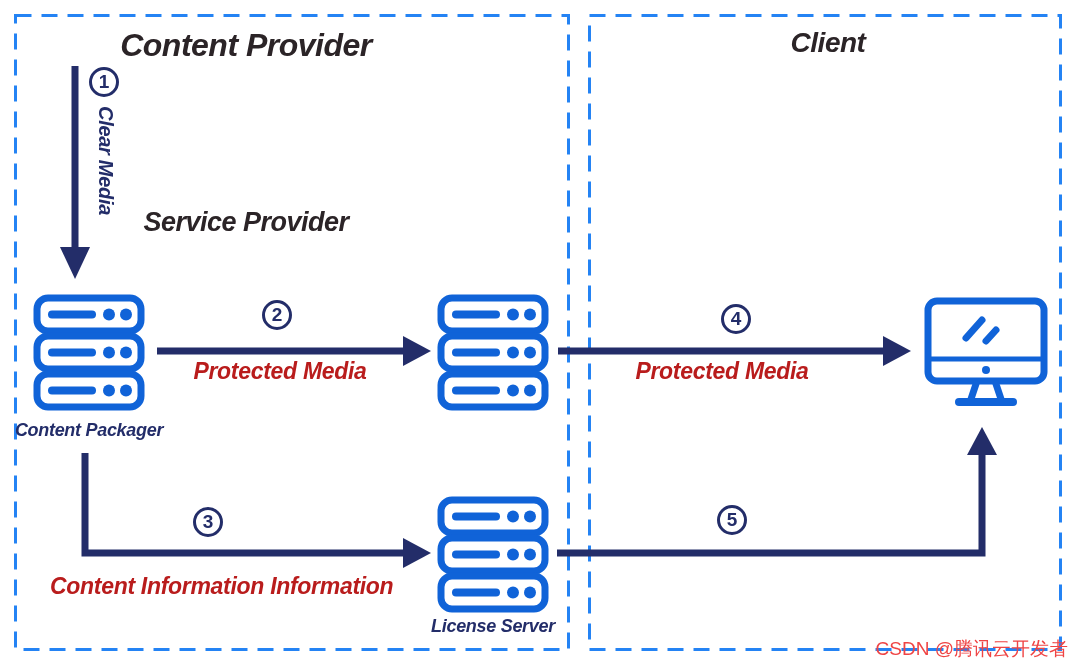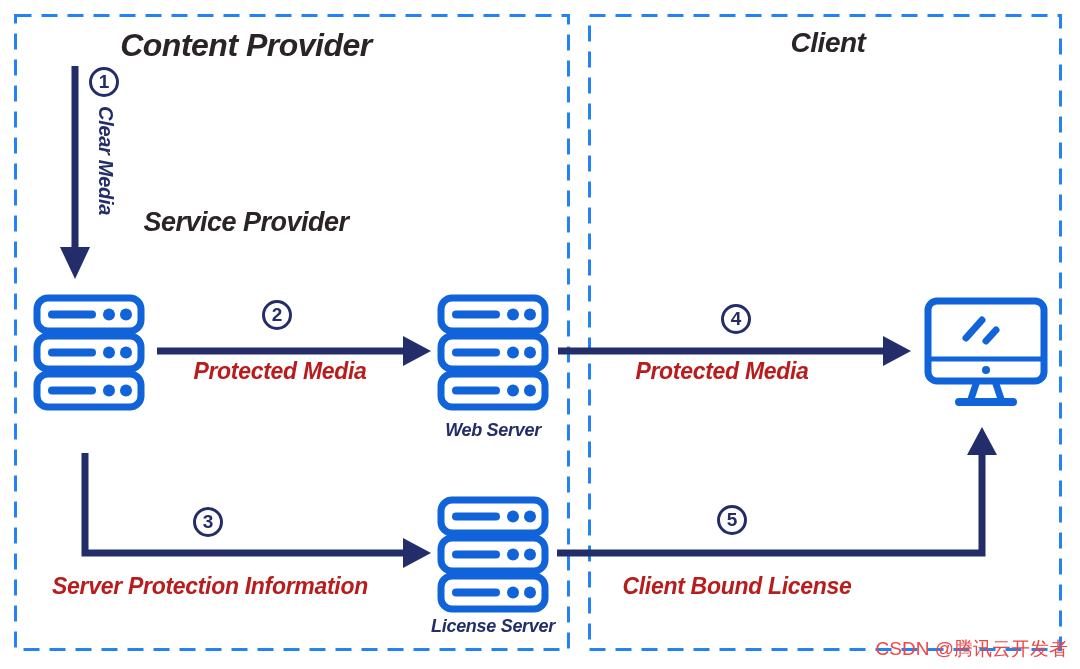--- a/index.html
+++ b/index.html
@@ -79,23 +79,22 @@
   <div class="title" style="left:96px;top:207px;width:300px;font-size:27px;">Service Provider</div>
 
   <div class="step-circle" style="left:89px;top:67px;">1</div>
   <div class="step-circle" style="left:262px;top:300px;">2</div>
   <div class="step-circle" style="left:193px;top:507px;">3</div>
   <div class="step-circle" style="left:721px;top:304px;">4</div>
   <div class="step-circle" style="left:717px;top:505px;">5</div>
 
   <div class="vtext" style="left:117px;top:106px;">Clear Media</div>
   <div class="flow-label" style="left:170px;top:358px;width:220px;">Protected Media</div>
-  <div class="flow-label" style="left:50px;top:573px;width:320px;">Server Protection Information</div>
+  <div class="flow-label" style="left:50px;top:573px;width:320px;">Content Information Information</div>
   <div class="flow-label" style="left:612px;top:358px;width:220px;">Protected Media</div>
-  <div class="flow-label" style="left:612px;top:573px;width:250px;">Client Bound License</div>
 
   <svg class="icon" style="left:33px;top:294px;" width="112" height="118" viewBox="0 0 112 118">
     <g fill="none" stroke="#1063d8" stroke-width="7">
       <rect x="4" y="4" width="104" height="33" rx="11" fill="#fff"></rect>
       <rect x="4" y="42" width="104" height="33" rx="11" fill="#fff"></rect>
       <rect x="4" y="80" width="104" height="33" rx="11" fill="#fff"></rect>
     </g>
     <g stroke="#1063d8" stroke-width="8" stroke-linecap="round">
       <line x1="19" y1="20.5" x2="59" y2="20.5"></line>
         <line x1="19" y1="58.5" x2="59" y2="58.5"></line>
@@ -155,18 +154,18 @@
 
   <svg class="icon" style="left:924px;top:297px;" width="124" height="114" viewBox="0 0 124 114">
     <rect x="4" y="4" width="116" height="80" rx="9" fill="#fff" stroke="#1063d8" stroke-width="7"></rect>
     <line x1="5" y1="62" x2="119" y2="62" stroke="#1063d8" stroke-width="5"></line>
     <circle cx="62" cy="73" r="4" fill="#1063d8"></circle>
     <path d="M52 87 L47 102 M72 87 L77 102" stroke="#1063d8" stroke-width="7" fill="none" stroke-linecap="round"></path>
     <line x1="35" y1="105" x2="89" y2="105" stroke="#1063d8" stroke-width="8" stroke-linecap="round"></line>
     <path d="M42 41 L58 23 M62 44 L72 33" stroke="#1063d8" stroke-width="7" fill="none" stroke-linecap="round"></path>
   </svg>
 
-  <div class="node-label" style="left:413px;top:420px;width:160px;">Web Server</div>
+  <div class="node-label" style="left:9px;top:420px;width:160px;">Content Packager</div>
   <div class="node-label" style="left:413px;top:616px;width:160px;">License Server</div>
 
   <div class="watermark">CSDN @腾讯云开发者</div>
 
 </div>
 
 </body></html>

